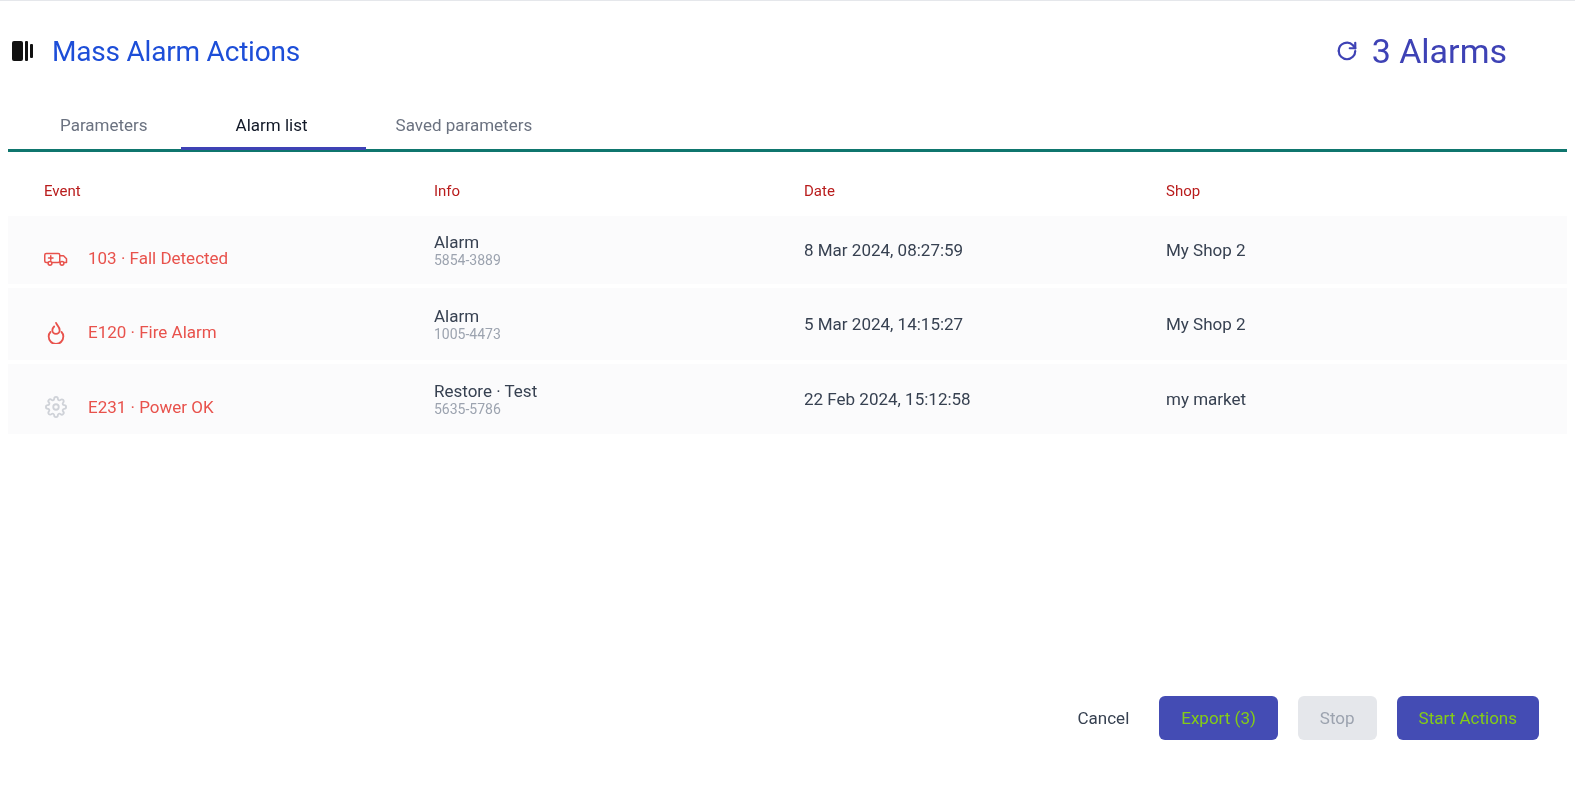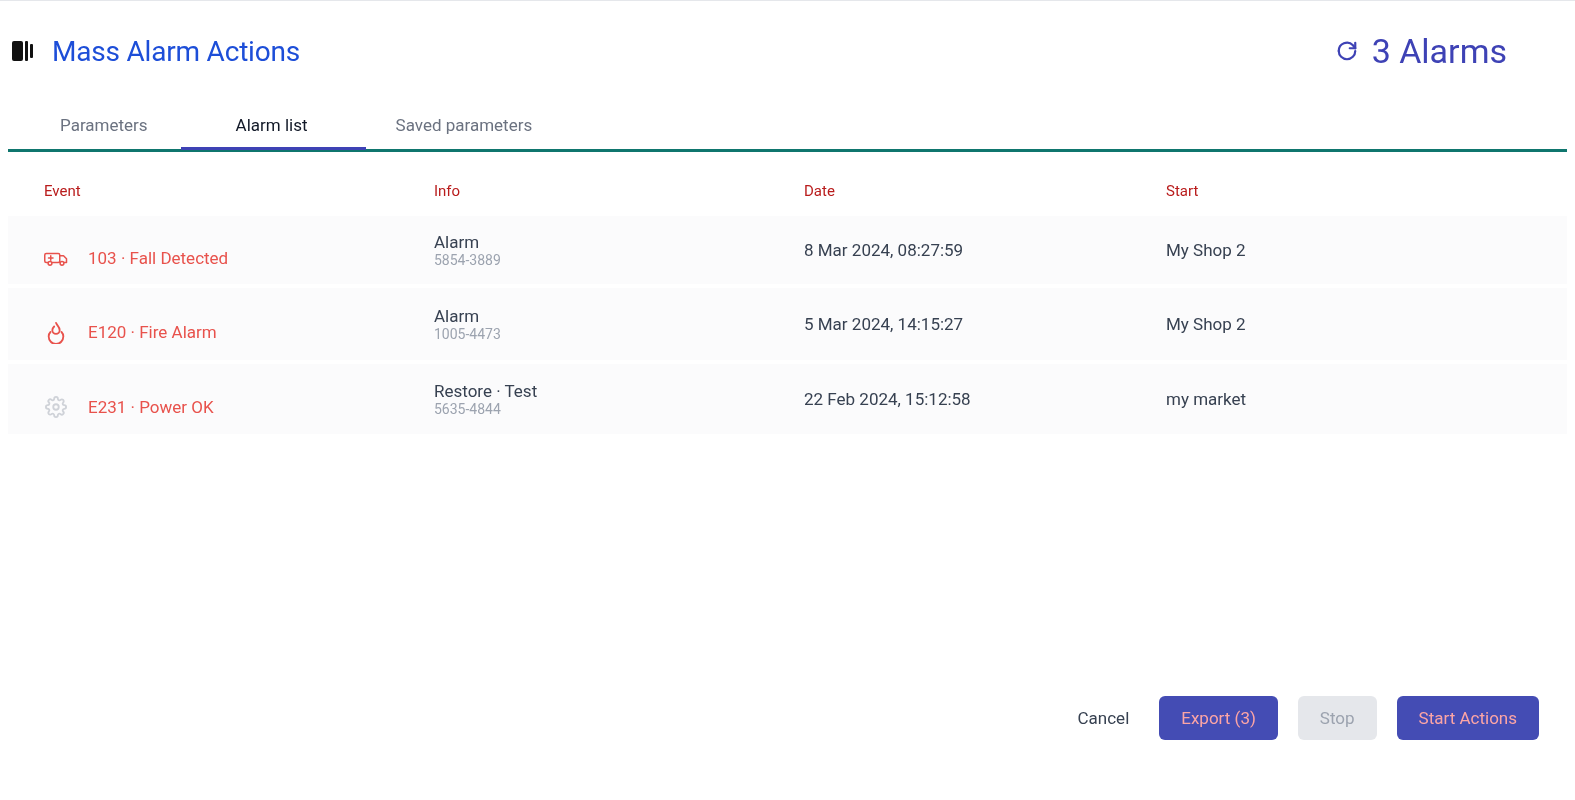--- a/index.html
+++ b/index.html
@@ -119,21 +119,21 @@
     padding: 12px 22px;
     border-radius: 6px;
     border: none;
     cursor: pointer;
     font-family: inherit;
   }
   .btn-cancel {
     background: transparent; color: #374151; padding-right: 10px;
   }
   .btn-primary {
-    background: #444cb4; color: #fca5a5;
+    background: #444cb4; color: #84cc16;
   }
   .btn-disabled {
     background: #e5e7eb; color: #9ca3af; cursor: default;
   }
 </style>
 </head>
 <body>
 
 <div class="page">
   <div class="header">
@@ -161,21 +161,21 @@
     <div class="tab">Parameters</div>
     <div class="tab active">Alarm list</div>
     <div class="tab">Saved parameters</div>
   </div>
 
   <div class="table-wrap">
     <div class="thead">
       <div>Event</div>
       <div>Info</div>
       <div>Date</div>
-      <div>Start</div>
+      <div>Shop</div>
     </div>
 
     <div class="row">
       <div class="event-cell">
         <span class="event-icon">
           <svg width="26" height="20" viewBox="0 0 32 24" fill="none" stroke="#e8524c" stroke-width="2" stroke-linecap="round" stroke-linejoin="round">
             <rect x="1" y="6" width="20" height="12" rx="2"></rect>
             <path d="M21 9h5l4 4v5h-9"></path>
             <circle cx="8" cy="19" r="2.5" fill="#fff"></circle>
             <circle cx="24" cy="19" r="2.5" fill="#fff"></circle>
@@ -215,21 +215,21 @@
         <span class="event-icon">
           <svg width="22" height="22" viewBox="0 0 24 24" fill="none" stroke="#cfd2d8" stroke-width="2" stroke-linecap="round" stroke-linejoin="round">
             <circle cx="12" cy="12" r="3"></circle>
             <path d="M19.4 15a1.7 1.7 0 0 0 .34 1.87l.06.06a2 2 0 1 1-2.83 2.83l-.06-.06a1.7 1.7 0 0 0-1.87-.34 1.7 1.7 0 0 0-1.04 1.56V21a2 2 0 1 1-4 0v-.1a1.7 1.7 0 0 0-1.04-1.56 1.7 1.7 0 0 0-1.87.34l-.06.06a2 2 0 1 1-2.83-2.83l.06-.06a1.7 1.7 0 0 0 .34-1.87 1.7 1.7 0 0 0-1.56-1.04H3a2 2 0 1 1 0-4h.1a1.7 1.7 0 0 0 1.56-1.04 1.7 1.7 0 0 0-.34-1.87l-.06-.06a2 2 0 1 1 2.83-2.83l.06.06a1.7 1.7 0 0 0 1.87.34H9a1.7 1.7 0 0 0 1.04-1.56V3a2 2 0 1 1 4 0v.1a1.7 1.7 0 0 0 1.04 1.56 1.7 1.7 0 0 0 1.87-.34l.06-.06a2 2 0 1 1 2.83 2.83l-.06.06a1.7 1.7 0 0 0-.34 1.87V9a1.7 1.7 0 0 0 1.56 1.04H21a2 2 0 1 1 0 4h-.1a1.7 1.7 0 0 0-1.56 1.04z"></path>
           </svg>
         </span>
         <span class="event-text">E231 · Power OK</span>
       </div>
       <div>
         <div class="info-top">Restore · Test</div>
-        <div class="info-sub">5635-4844</div>
+        <div class="info-sub">5635-5786</div>
       </div>
       <div class="date-cell">22 Feb 2024, 15:12:58</div>
       <div class="site-cell">my market</div>
     </div>
   </div>
 </div>
 
 <div class="footer">
   <button class="btn btn-cancel">Cancel</button>
   <button class="btn btn-primary">Export (3)</button>

